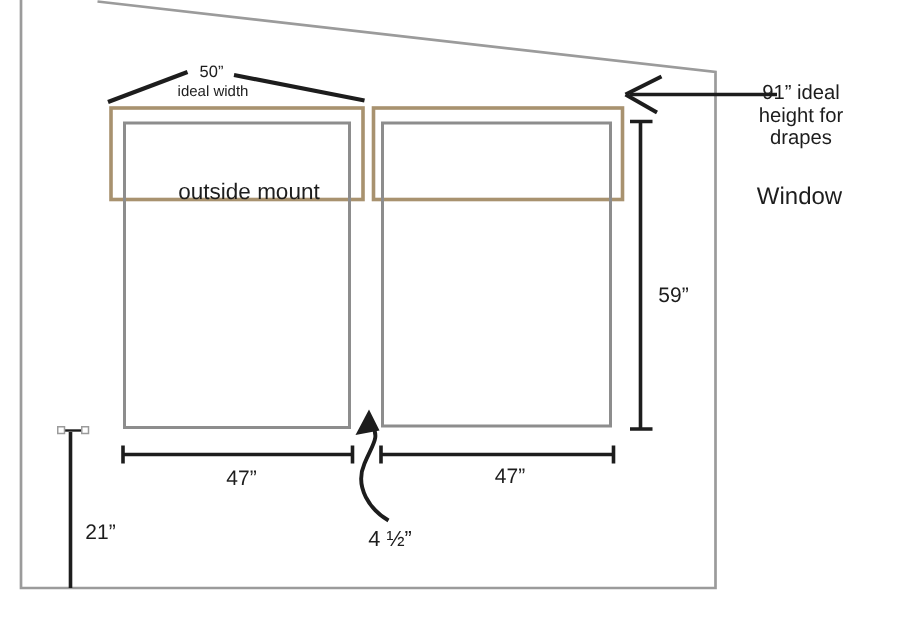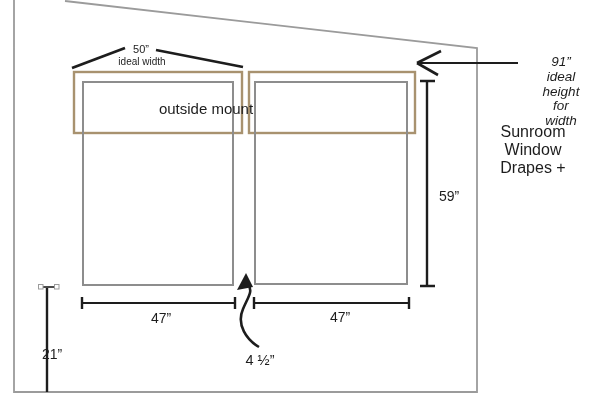--- a/index.html
+++ b/index.html
@@ -84,36 +84,34 @@
       <rect class="handle" x="38.5" y="284.5" width="4.5" height="4.5"></rect>
       <rect class="handle" x="54.5" y="284.5" width="4.5" height="4.5"></rect>
     </g>
 
     <g>
       <path class="ink" stroke-width="2.6" d="M259 347 C 247 340, 236 325, 243 309 C 249 295, 253 292, 248 283"></path>
       <polygon class="ink-fill" points="246,273 237,290 253,287"></polygon>
     </g>
   </svg>
 
-  <div class="lbl lbl-window" style="left:166px;top:108px;margin-left:40px;">outside mount</div>
+  <div class="lbl lbl-window" style="left:166px;top:128px;">outside mount</div>
 
   <div class="lbl lbl-50" style="left:141px;top:49px;">50”</div>
   <div class="lbl lbl-idealwidth" style="left:142px;top:62px;">ideal width</div>
 
-  <div class="block block-91" style="left:561px;top:55px;font-style:italic;">
+  <div class="block block-91" style="left:534px;top:55px;">
     <div>91” ideal</div>
     <div>height for</div>
-    <div>width</div>
+    <div>drapes</div>
   </div>
 
   <div class="block block-title" style="left:533px;top:123px;">
-    <div>Sunroom</div>
     <div>Window</div>
-    <div>Drapes +</div>
   </div>
 
   <div class="lbl lbl-dim" style="left:449px;top:196px;">59”</div>
   <div class="lbl lbl-dim" style="left:161px;top:318px;">47”</div>
   <div class="lbl lbl-dim" style="left:340px;top:317px;">47”</div>
-  <div class="lbl lbl-dim" style="left:52px;top:354px;text-align:right;">21”</div>
+  <div class="lbl lbl-dim" style="left:67px;top:354px;text-align:right;">21”</div>
   <div class="lbl" style="left:260px;top:360px;font-size:14.5px;">4 ½”</div>
 
 </div>
 
 </body></html>

